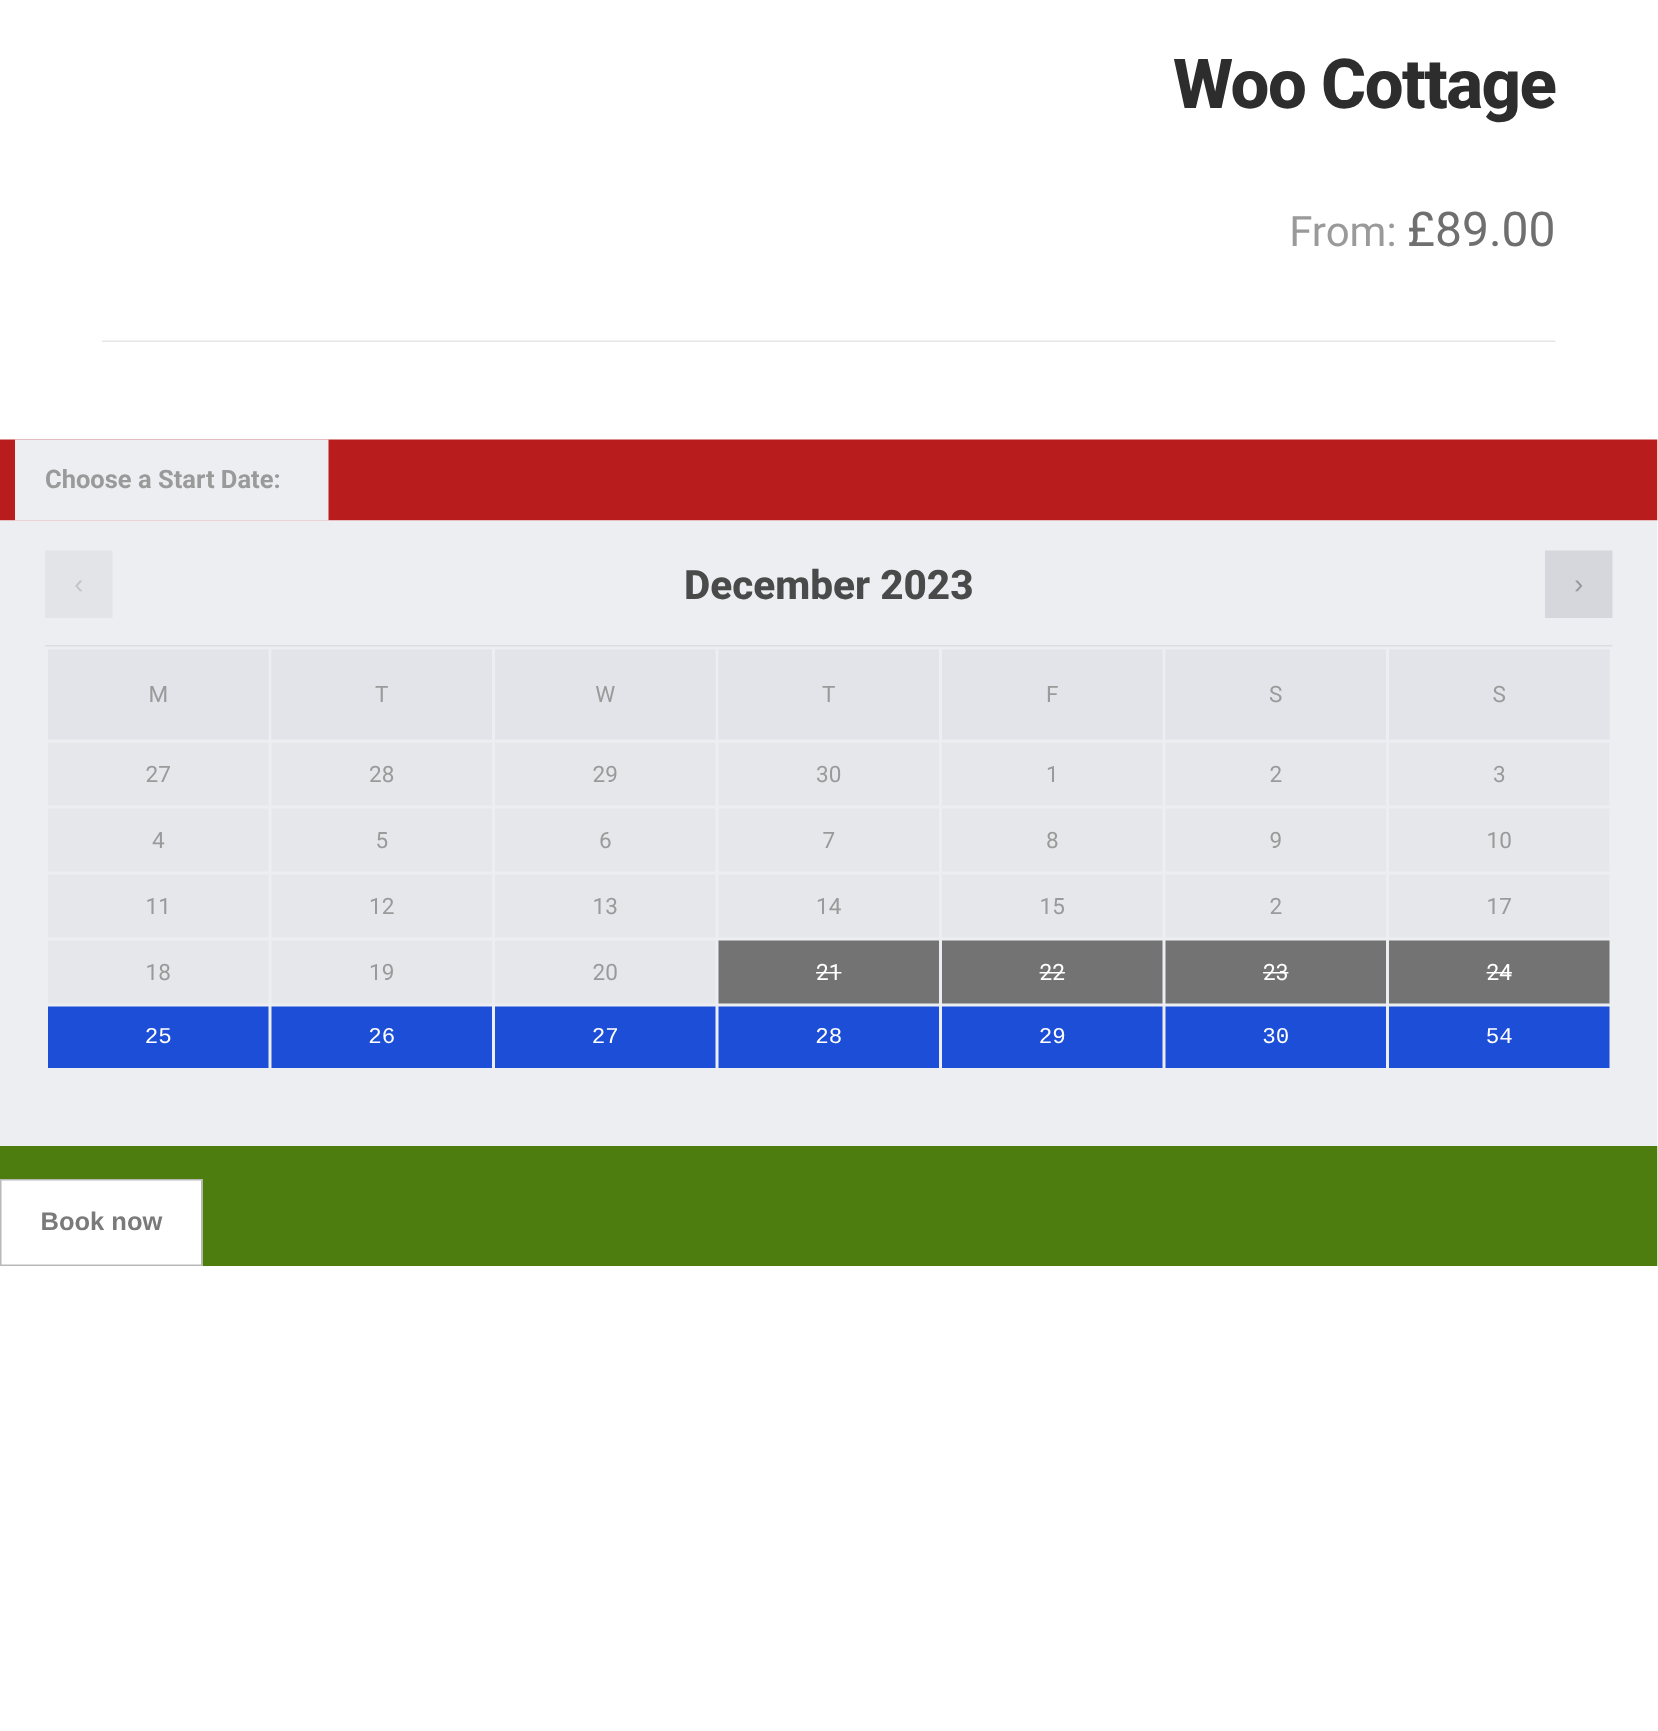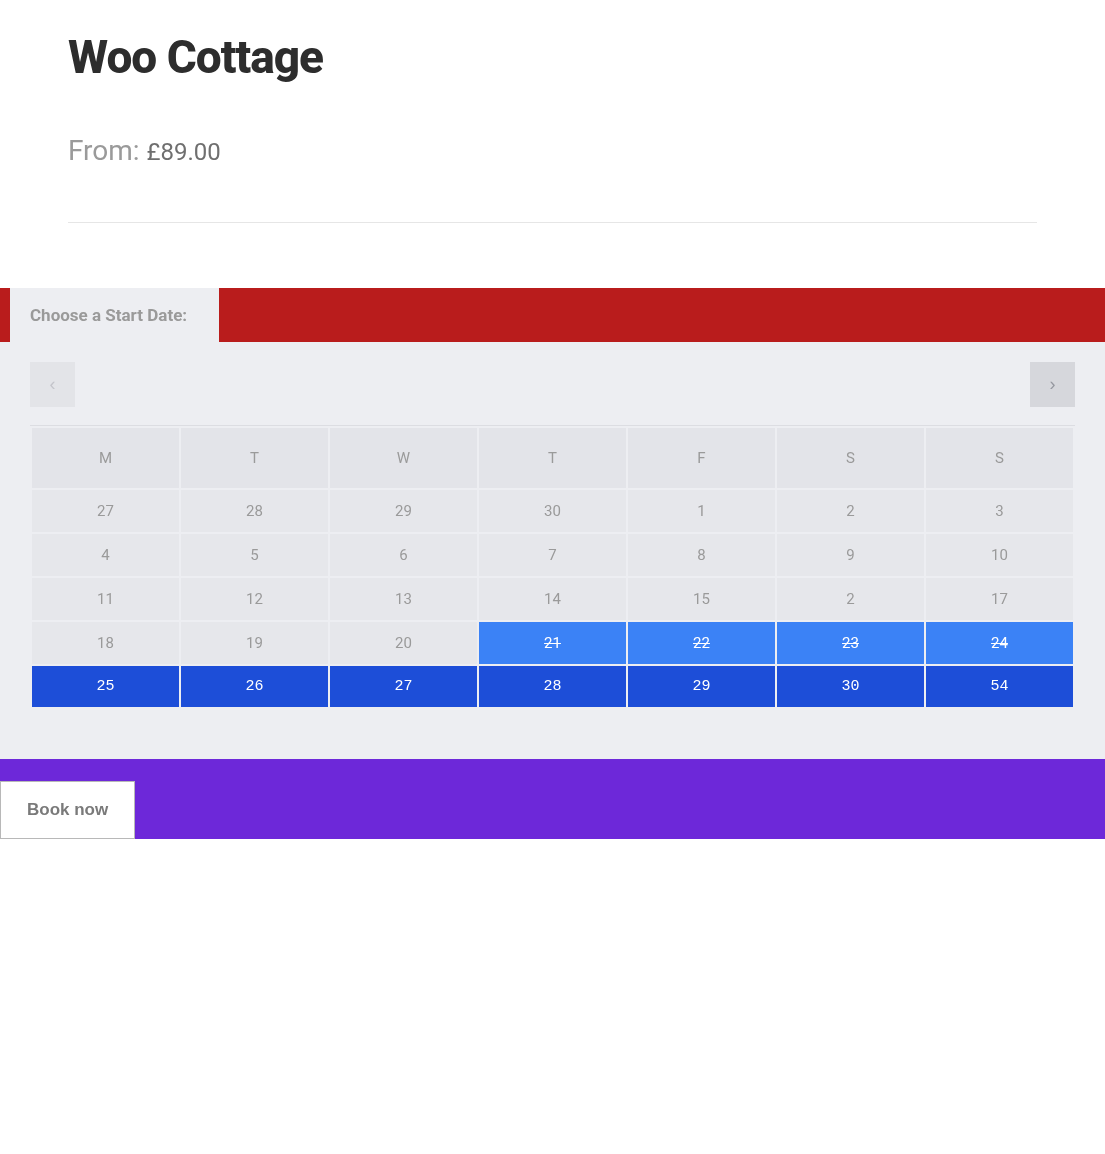--- a/index.html
+++ b/index.html
@@ -4,36 +4,37 @@
 <style>
   * { box-sizing: border-box; margin: 0; padding: 0; }
   body {
     font-family: -apple-system, BlinkMacSystemFont, "Segoe UI", Roboto, "Helvetica Neue", Arial, sans-serif;
     background: #fff;
     color: #333;
     width: 1105px;
   }
   .content {
     padding: 30px 68px 0 68px;
+    text-align: right;
   }
   .page-title {
     font-size: 46px;
     font-weight: 800;
     color: #2d2d2d;
     letter-spacing: -1px;
     margin-bottom: 50px;
   }
   .price-line {
     font-size: 28px;
     color: #9a9a9a;
     font-weight: 400;
     margin-bottom: 55px;
   }
   .price-line .amount {
-    font-size: 24px;
+    font-size: 32px;
     color: #6f6f6f;
     font-weight: 400;
   }
   .description p {
     font-size: 18px;
     line-height: 1.75;
     color: #a8a8a8;
     margin-bottom: 28px;
   }
   .divider {
@@ -115,21 +116,21 @@
   }
   .cal-table td {
     text-align: center;
     font-size: 15px;
     padding: 12px 0;
     background: #e6e7eb;
     color: #9a9a9a;
     width: 14.28%;
   }
   .cal-table td.unavail {
-    background: #3b82f6;
+    background: #737373;
     color: #fff;
     text-decoration: line-through;
   }
   .cal-table td.avail {
     background: #1d4ed8;
     color: #fff;
     font-weight: 500;
     cursor: pointer;
     font-family: Liberation Mono, monospace;
   }
@@ -139,21 +140,21 @@
     background: #fff;
     padding: 18px 26px;
     font-size: 17px;
     font-weight: 700;
     color: #7a7a7a;
     margin-top: 22px;
     margin-left: 0;
     cursor: pointer;
   }
   .book-wrap {
-    background: #6d28d9;
+    background: #4d7c0f;
     padding: 0;
   }
 </style>
 </head>
 <body>
 
 <div class="content">
   <h1 class="page-title">Woo Cottage</h1>
 
   <div class="price-line">
@@ -169,20 +170,21 @@
 <div class="tab-holder">
   <span class="tab">Choose a Start Date:</span>
 </div>
 
 <div class="calendar-wrap">
   <div class="cal-inner">
     <div class="cal-nav">
       <button class="nav-btn disabled">
         <span>‹</span>
       </button>
+      <div class="month-label">December 2023</div>
       <button class="nav-btn">
         <span>›</span>
       </button>
     </div>
 
     <div class="cal-head-wrap">
       <table class="cal-table">
         <thead>
           <tr id="cal-head-row">
               <th>M</th>

